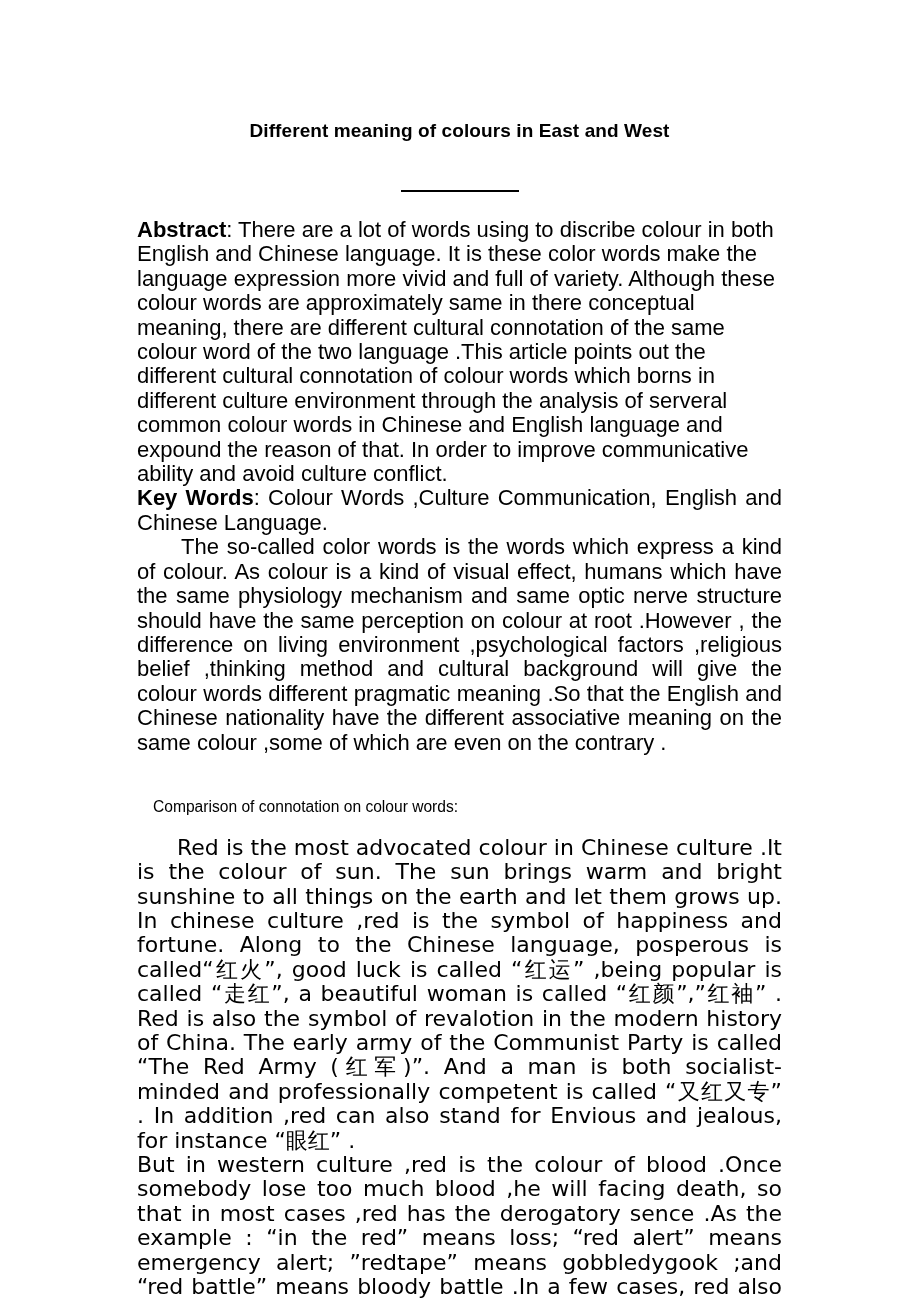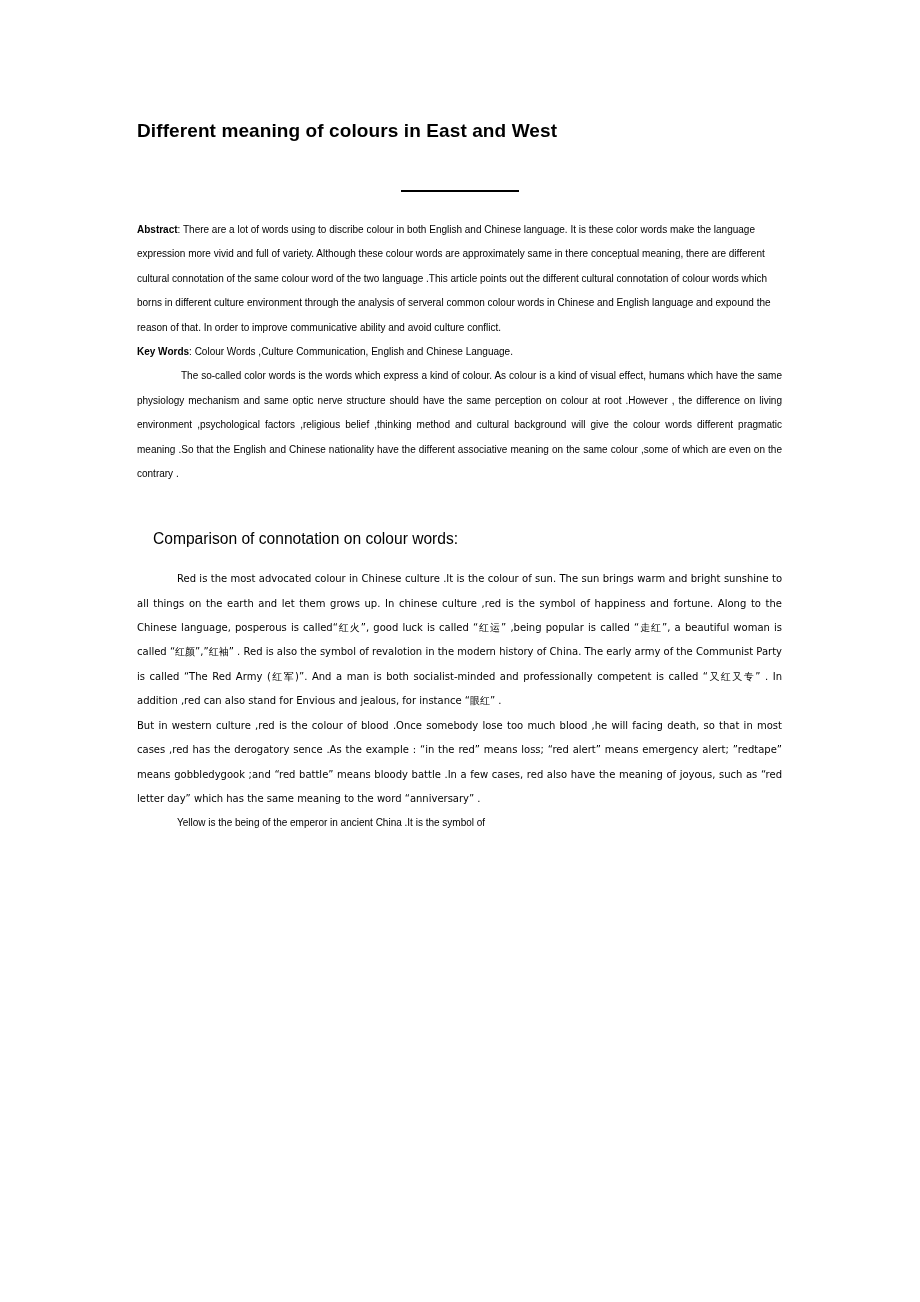--- a/index.html
+++ b/index.html
@@ -23,41 +23,41 @@
   }
   .content {
     position: absolute;
     left: 137px;
     top: 0;
     width: 645px;
   }
   .doc-title {
     font-size: 19px;
     font-weight: bold;
-    text-align: left;
+    text-align: center;
     margin: 0;
     padding-top: 118px;
     letter-spacing: 0.1px;
     line-height: 26px;
   }
   .rule-wrap {
     margin-top: 46px;
     height: 18px;
     display: flex;
     justify-content: center;
     align-items: flex-start;
   }
   .rule {
     width: 118px;
     height: 0;
     border-top: 2.2px solid #000;
   }
   p.para {
     margin: 0;
-    font-size: 10px;
+    font-size: 22px;
     line-height: 24.4px;
   }
   p.left {
     text-align: left;
   }
   p.just {
     text-align: justify;
     text-align-last: left;
   }
   .blank-line {

